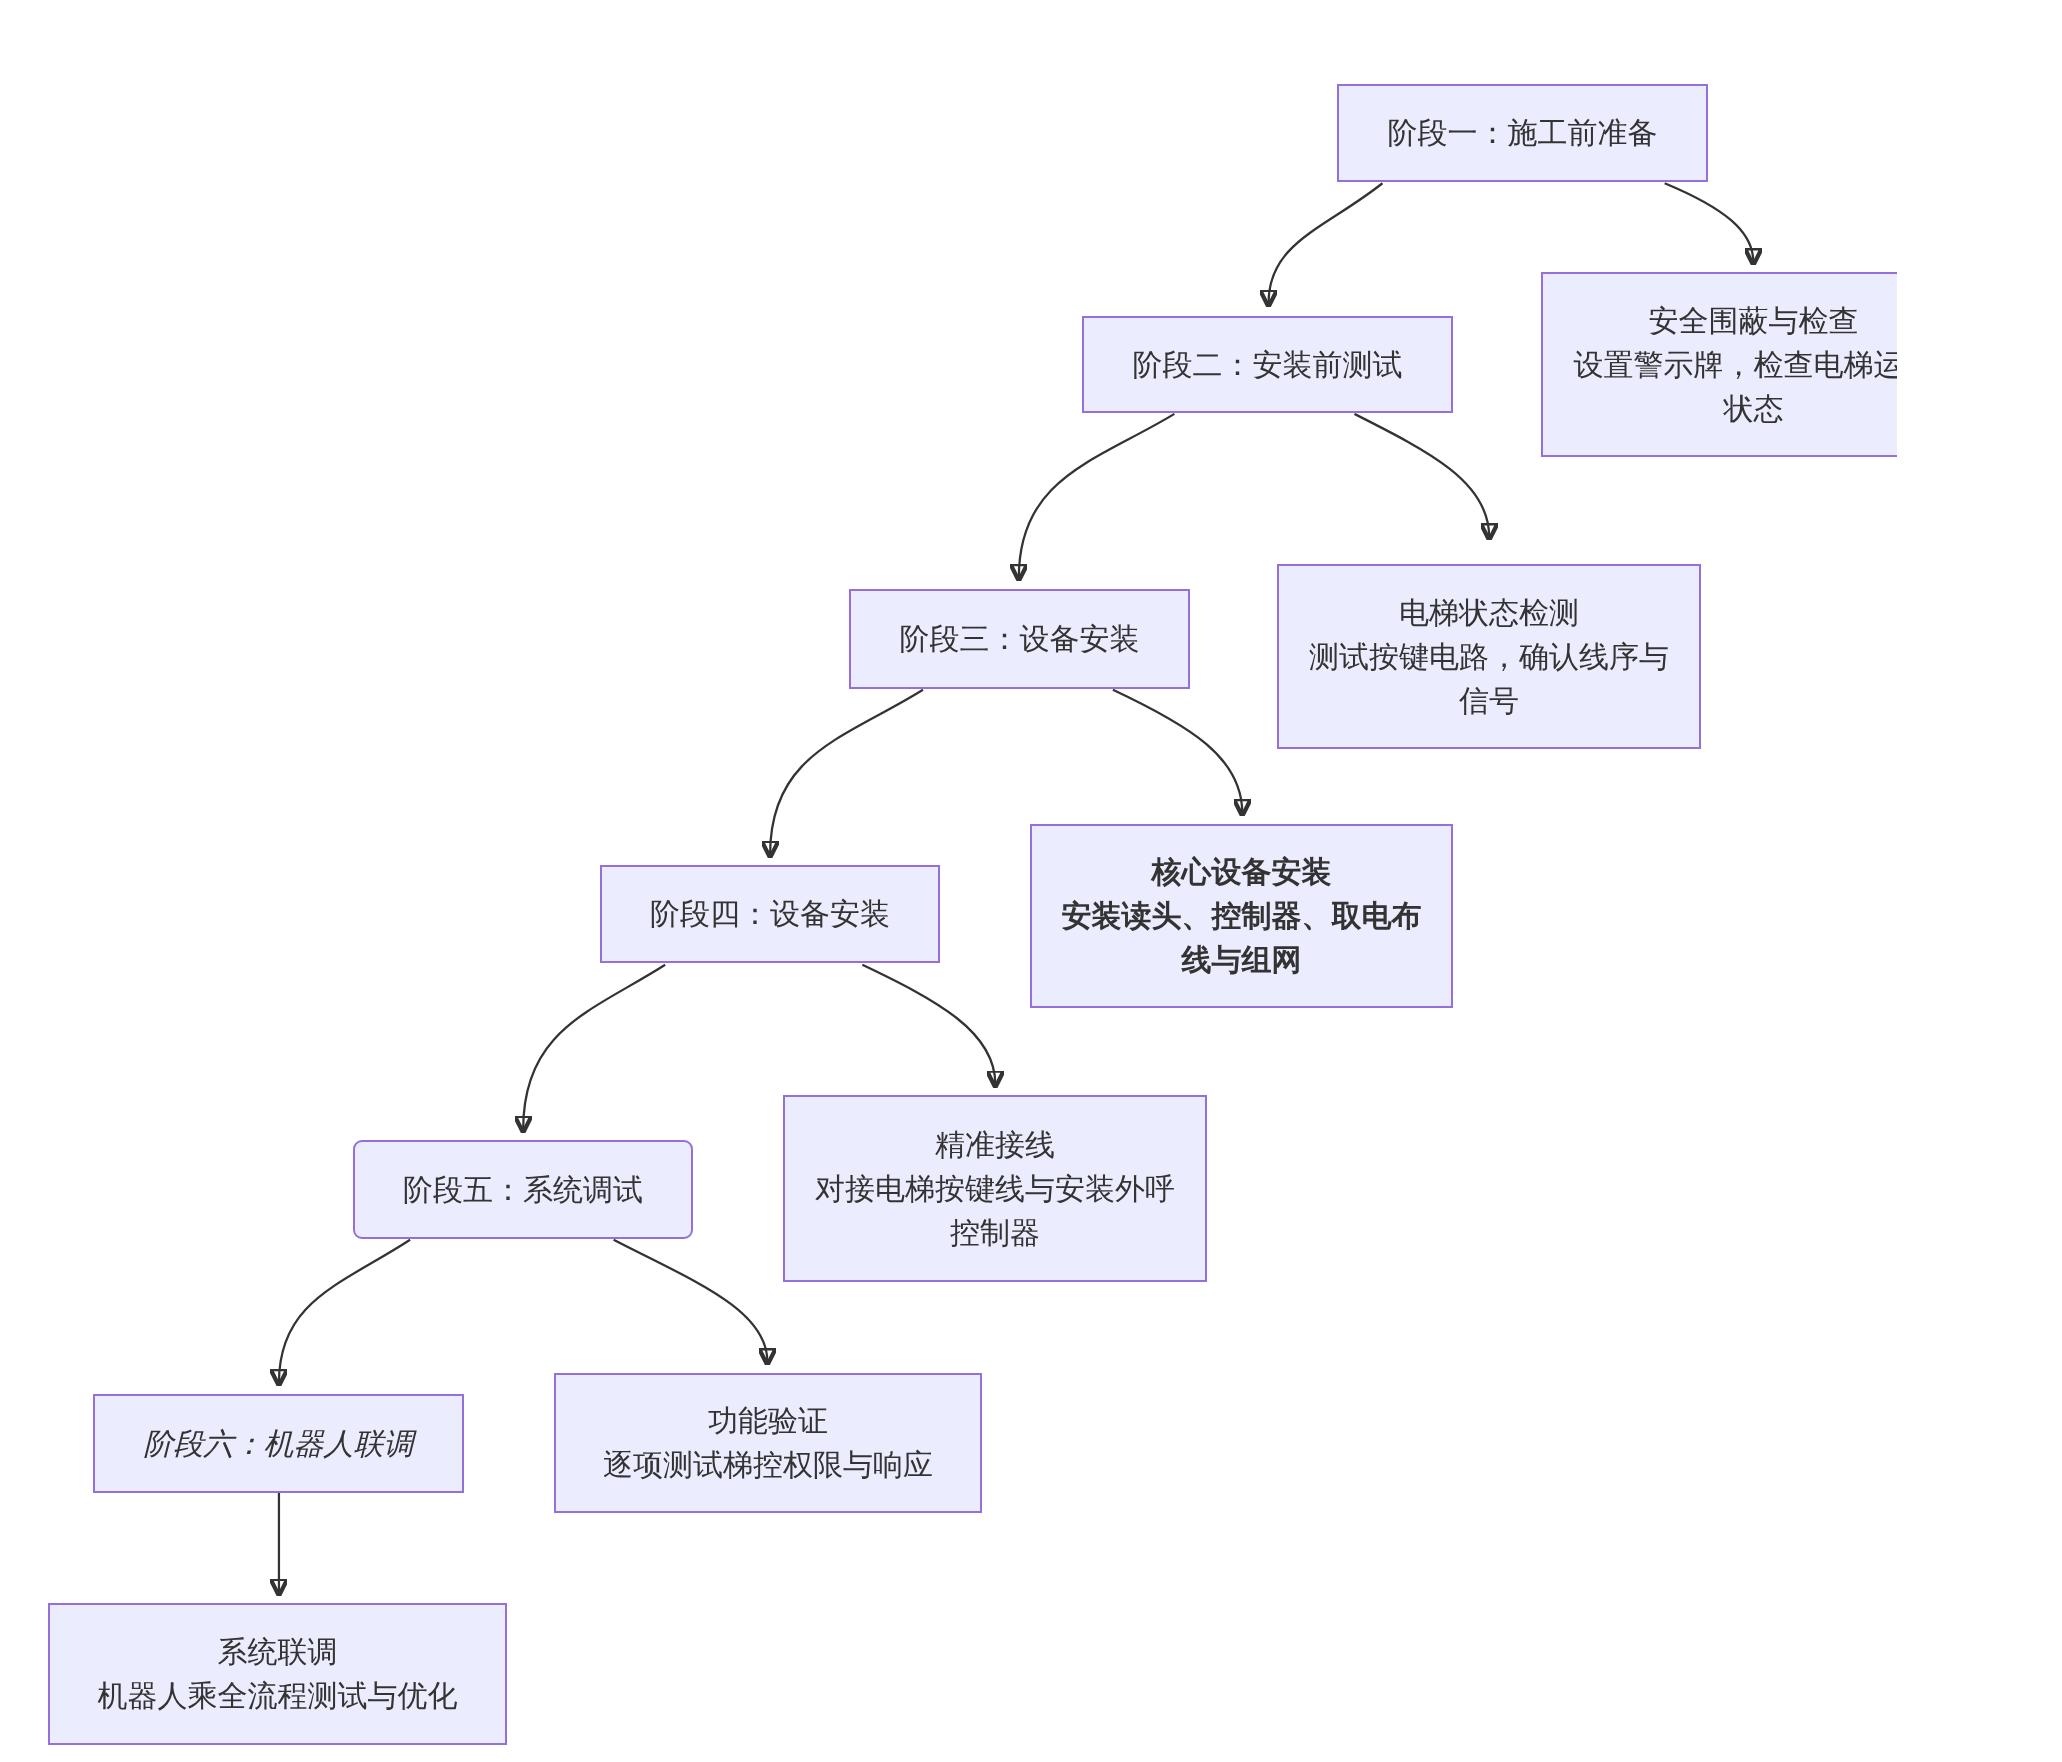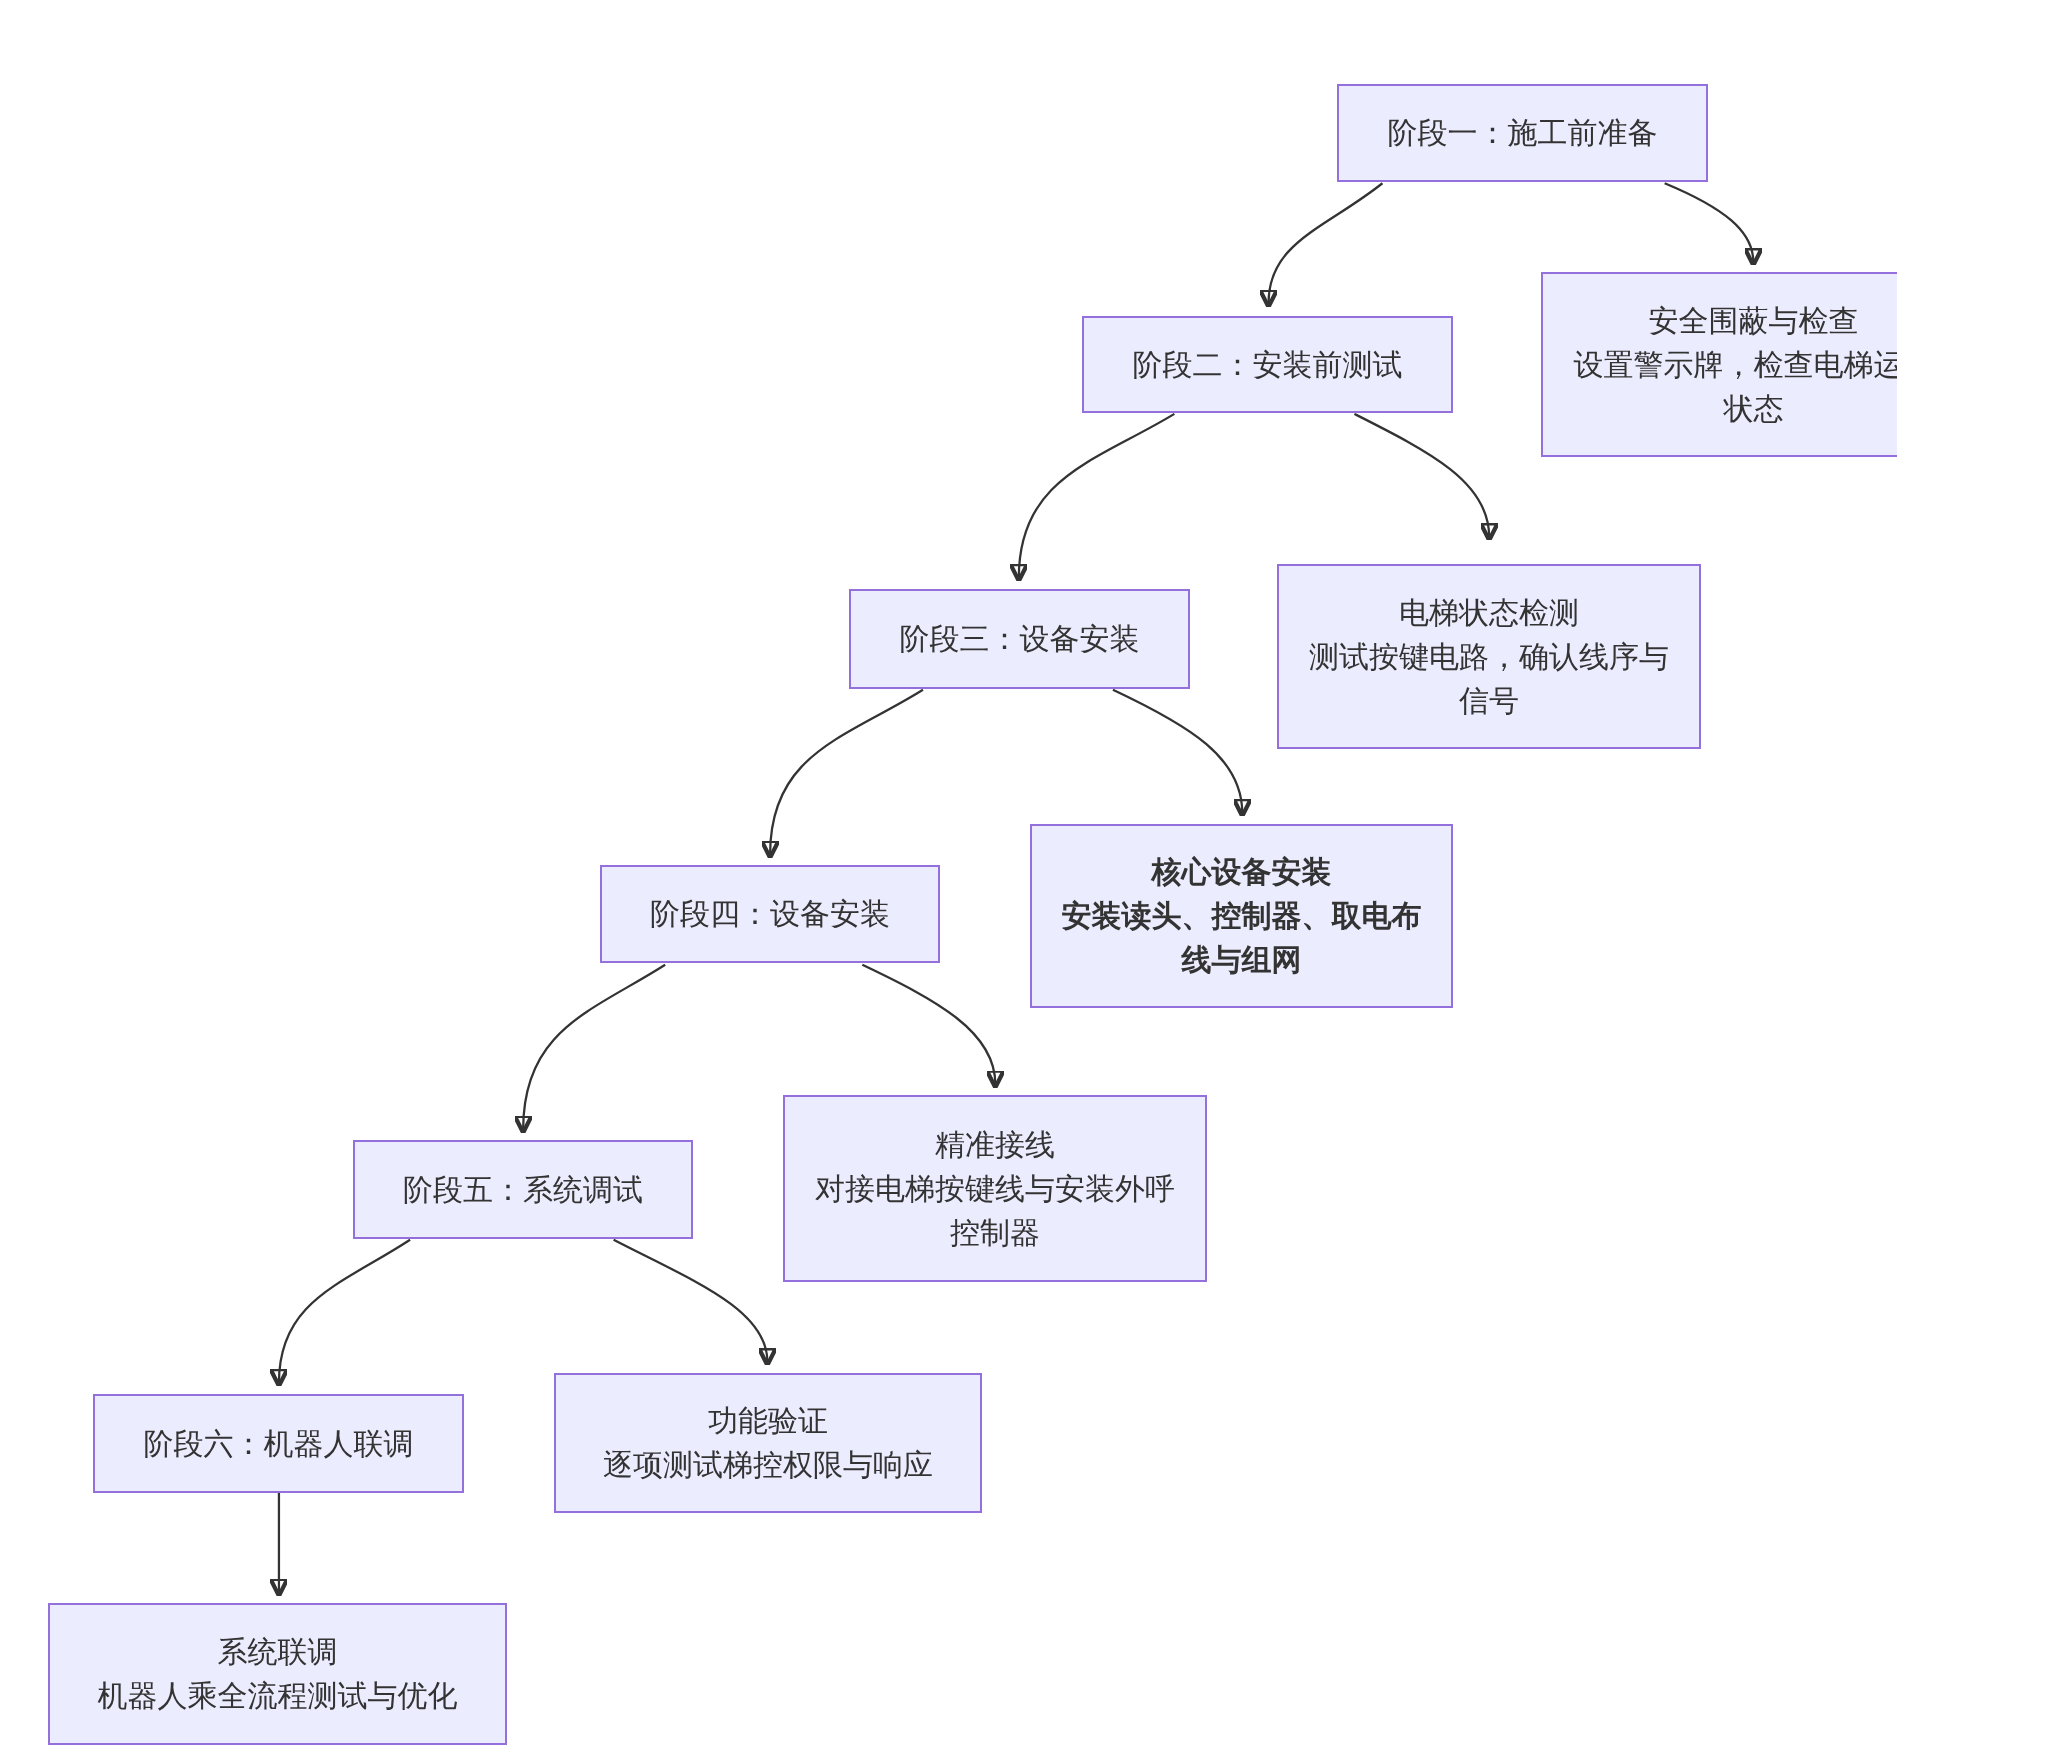--- a/index.html
+++ b/index.html
@@ -38,23 +38,23 @@
   .node .title,.node .desc{width:100%;}
   
   .n-phase1{left:1337px;top:50px;width:371px;height:98px;}
   .n-step1 {left:1541px;top:238px;width:425px;height:185px;}
   .n-phase2{left:1082px;top:282px;width:371px;height:97px;}
   .n-step2 {left:1277px;top:530px;width:424px;height:185px;}
   .n-phase3{left:849px;top:555px;width:341px;height:100px;}
   .n-step3 {left:1030px;top:790px;width:423px;height:184px;font-weight:bold;}
   .n-phase4{left:600px;top:831px;width:340px;height:98px;}
   .n-step4 {left:783px;top:1061px;width:424px;height:187px;}
-  .n-phase5{left:353px;top:1106px;width:340px;height:99px;}
+  .n-phase5{left:353px;top:1106px;width:340px;height:99px;border-radius:9px;}
   .n-step5 {left:554px;top:1339px;width:428px;height:140px;}
-  .n-phase6{left:93px;top:1360px;width:371px;height:99px;}
+  .n-phase6{left:93px;top:1360px;width:371px;height:99px;font-style:italic;}
   .n-final {left:48px;top:1569px;width:459px;height:142px;}
 </style>
 </head>
 <body>
 
 <div class="canvas">
 
   <svg class="edges" viewBox="0 0 2280 1948" xmlns="http://www.w3.org/2000/svg">
     <defs>
       <marker id="arrow" viewBox="0 0 10 10" refX="8" refY="5" markerWidth="7.5" markerHeight="7.5" orient="auto">

